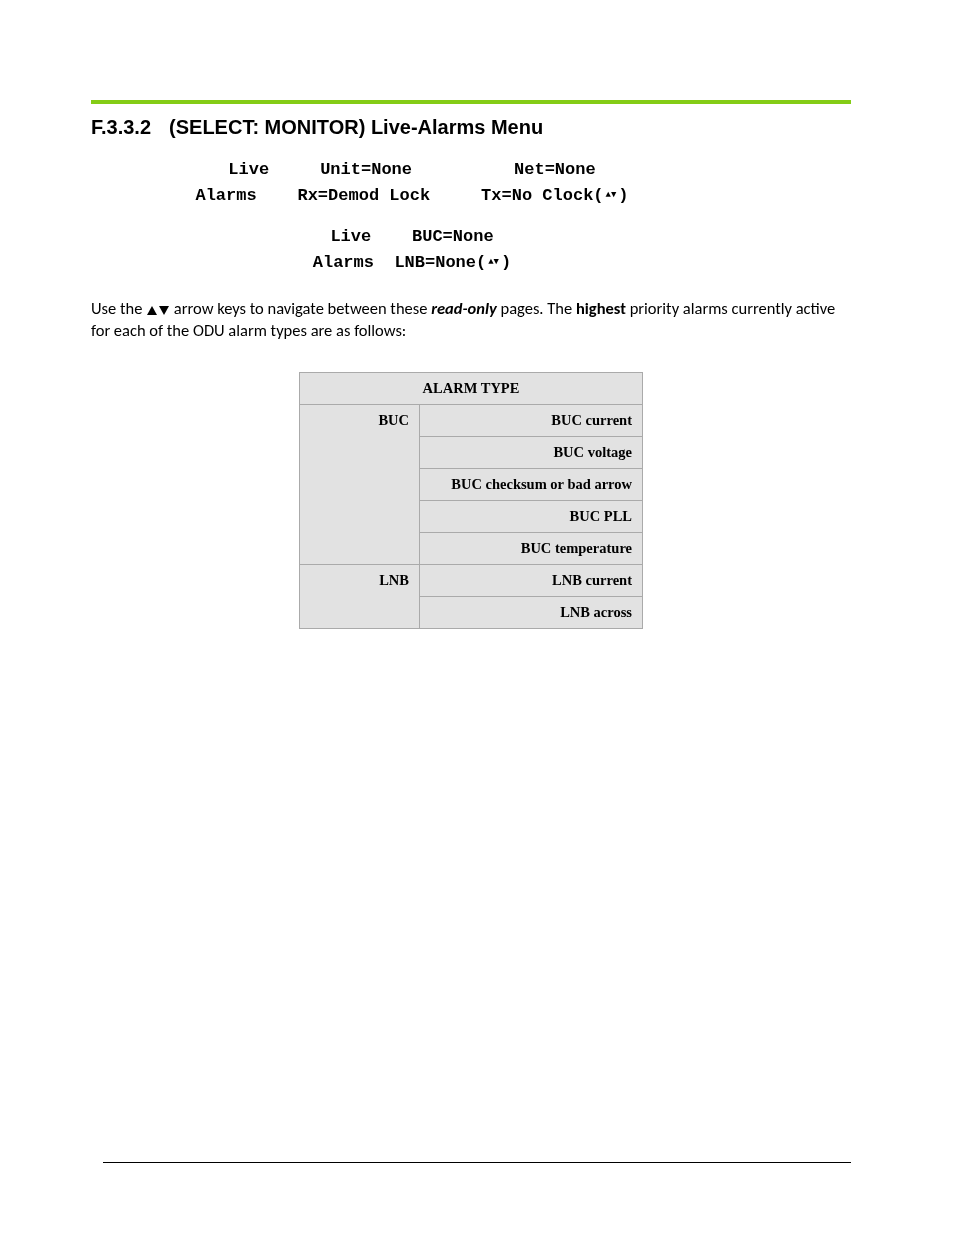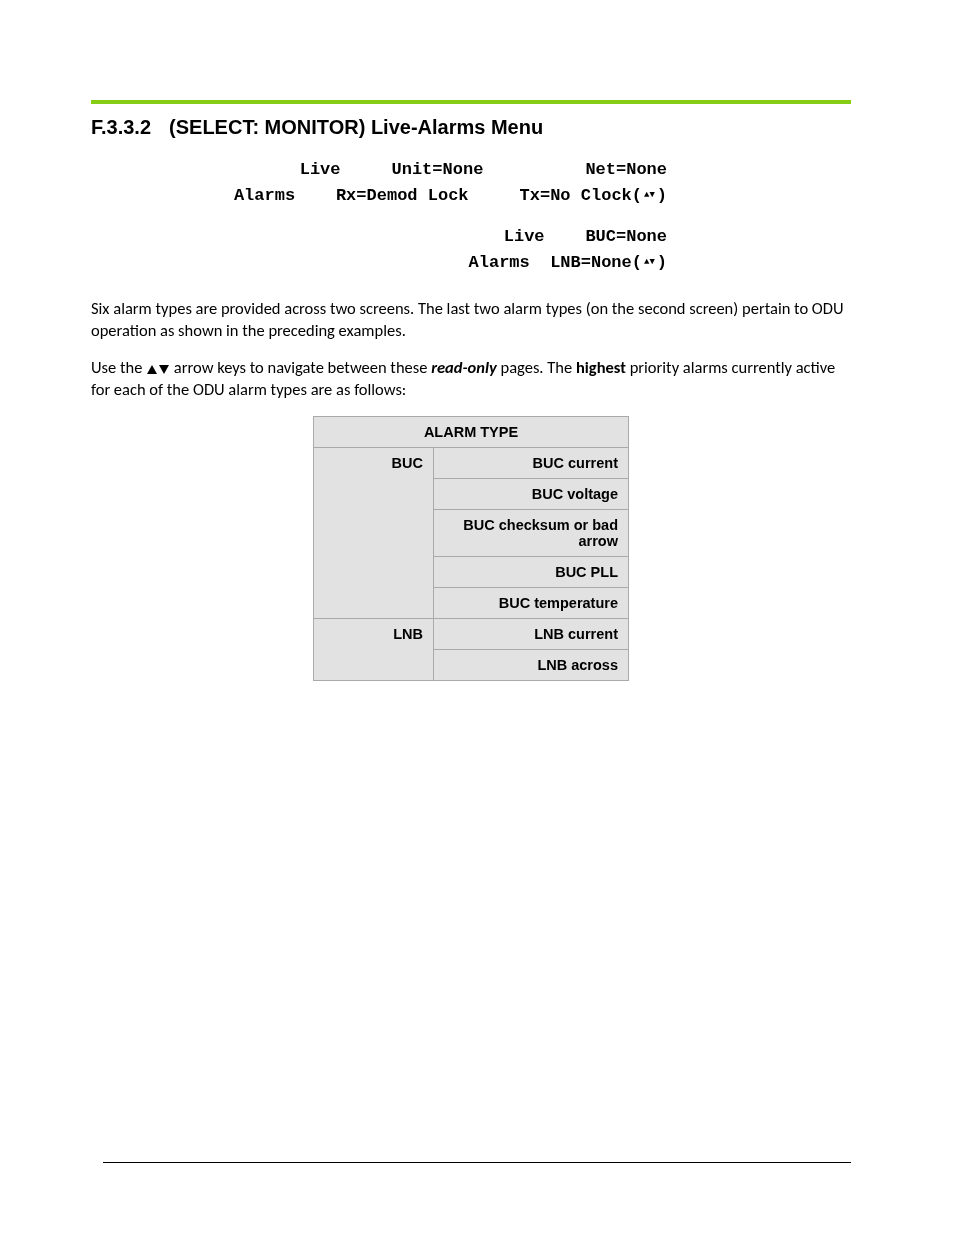--- a/index.html
+++ b/index.html
@@ -45,21 +45,21 @@
       margin-bottom: 16px;
       width: 510px;
     }
     .lcd-line {
       font-family: "Courier New", Courier, monospace;
       font-weight: bold;
       font-size: 17px;
       white-space: pre;
       line-height: 1.5;
       display: flex;
-      justify-content: flex-end;
+      justify-content: center;
       align-items: center;
     }
     .lcd-left {
       white-space: pre;
     }
     .updown-icon {
       font-family: "Courier New", monospace;
       font-weight: bold;
       display: inline-flex;
       align-items: center;
@@ -87,24 +87,24 @@
     }
     .arrow-keys {
       display: inline-block;
       position: relative;
       top: 1px;
     }
     .arrow-keys svg {
       vertical-align: -2px;
     }
     .alarm-table {
-      margin: 16px auto 0 auto;
+      margin: 30px auto 0 auto;
       border-collapse: collapse;
-      width: 316px;
-      font-family: Liberation Sans, sans-serif;
+      width: 344px;
+      font-family: Liberation Serif, serif;
       font-size: 14.5px;
     }
     .alarm-table th, .alarm-table td {
       border: 1px solid #aaa;
       padding: 7px 10px;
       text-align: right;
       background: #e2e2e2;
       font-weight: bold;
     }
     .alarm-table .thead-cell {
@@ -138,21 +138,20 @@
     <div class="lcd-line">
       <span class="lcd-left"><span>Live</span>    <span>BUC=None</span></span>
     </div>
     <div class="lcd-line">
       <span class="lcd-left"><span>Alarms</span>  <span>LNB=None</span></span>
       <span class="updown-icon">(<span class="updown-glyph">▲▼</span>)</span>
     </div>
   </div>
 
   <div style="margin-top:22px;">
-    <p class="para para-plain">Six alarm types are provided across two screens. The last two alarm types (on the second screen) pertain to ODU operation as shown in the preceding examples.</p>
     <p class="para para-plain">
       <span>Use the </span><span class="arrow-keys"><svg width="24" height="13">
             <polygon points="6,2 1,11 11,11" fill="#000"></polygon>
             <polygon points="18,11 13,2 23,2" fill="#000"></polygon>
           </svg></span><span> arrow keys to navigate between these </span><strong><em><span>read-only</span></em></strong><span> pages. The </span><strong><span>highest</span></strong><span> priority alarms currently active for each of the ODU alarm types are as follows:</span>
     </p>
 
     <table class="alarm-table">
       <thead>
         <tr>

